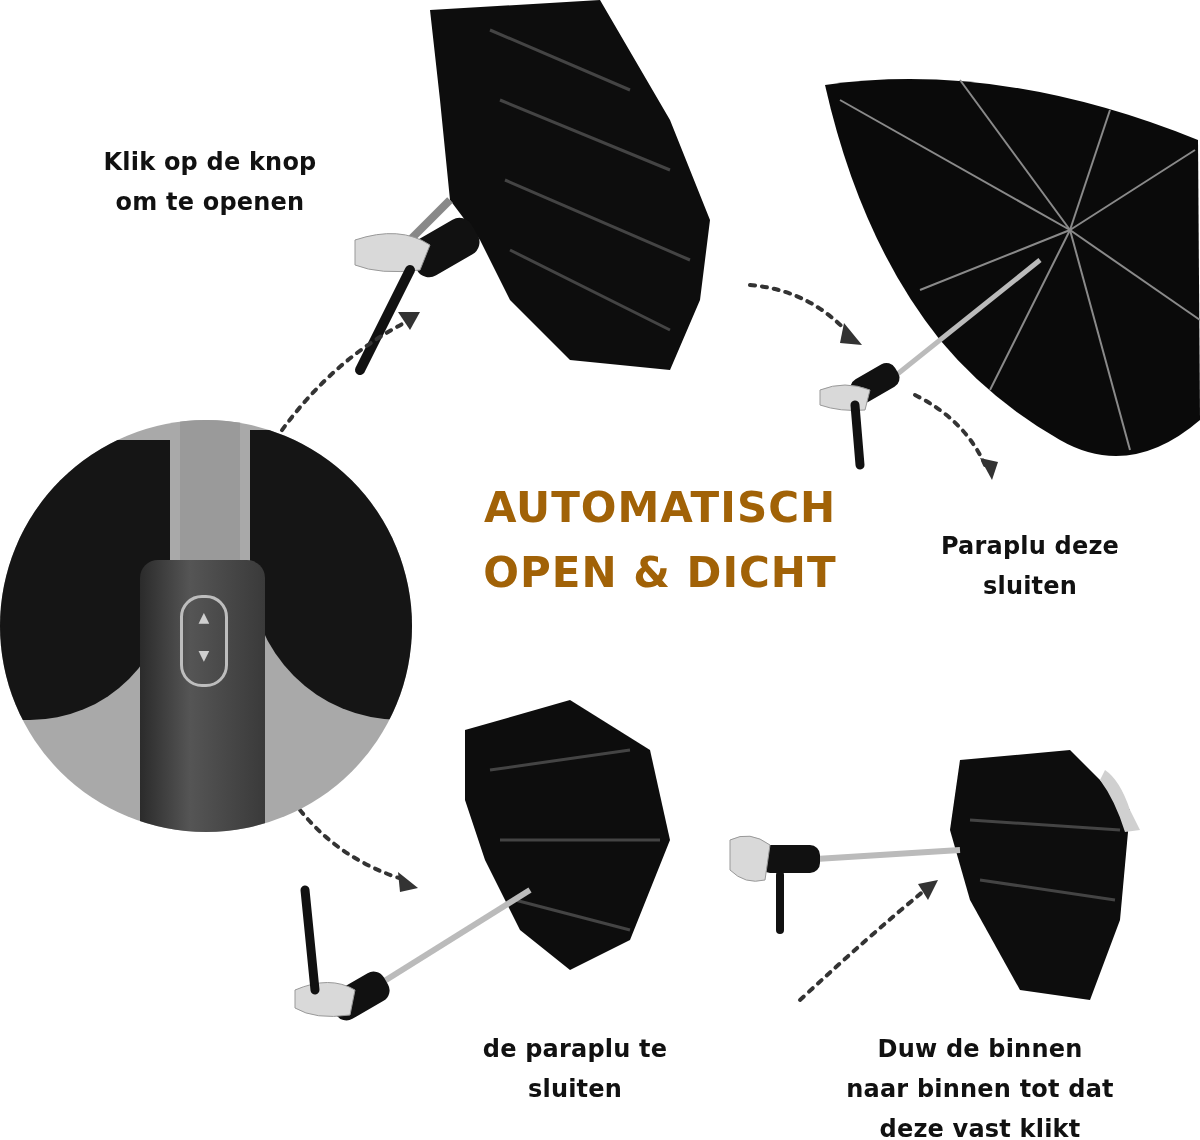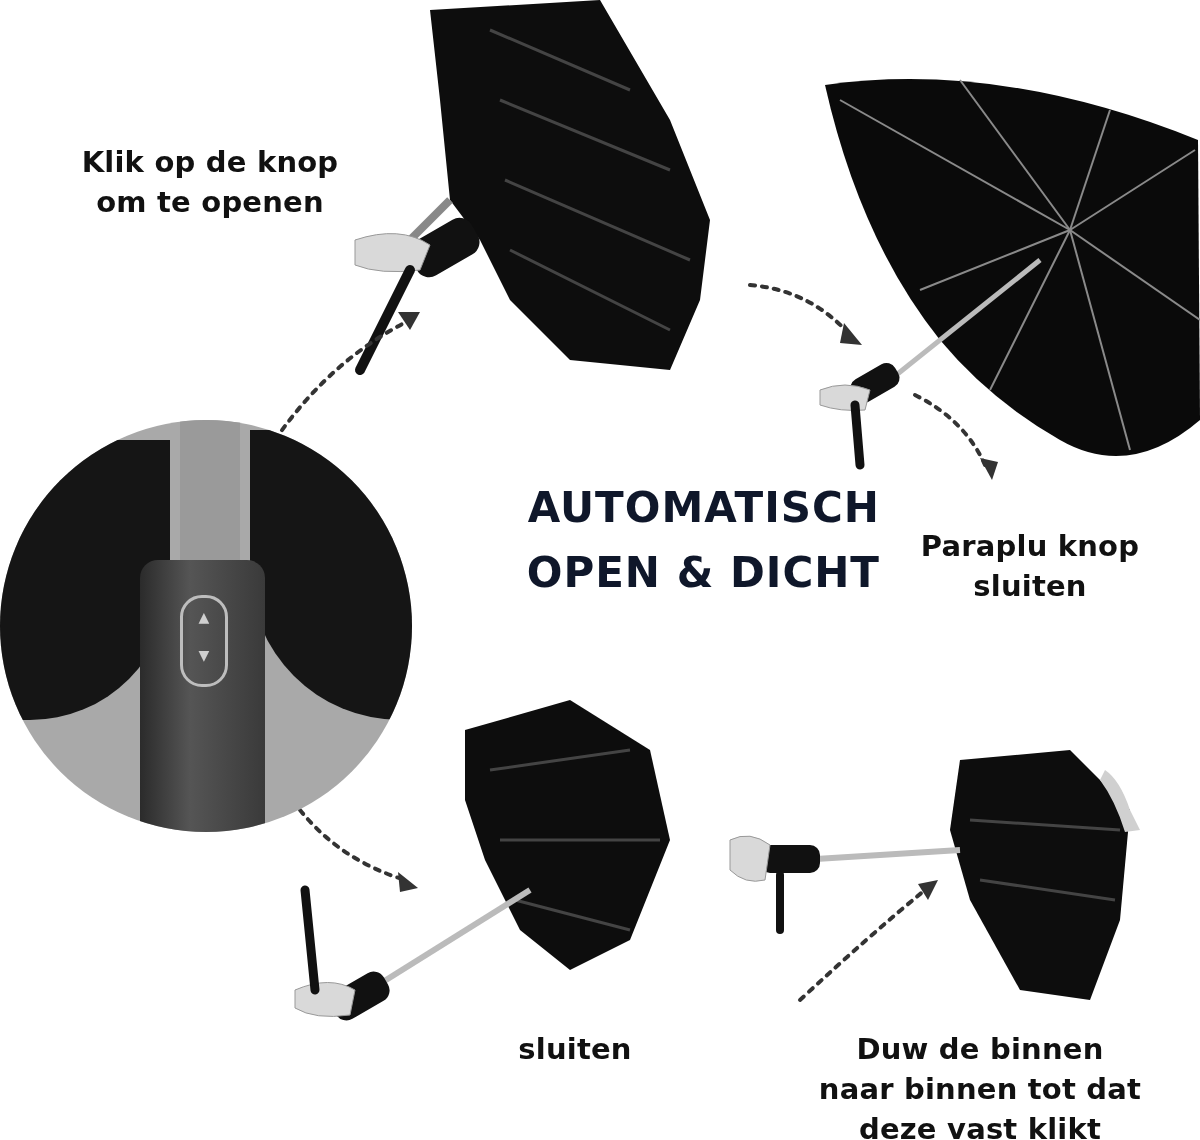--- a/index.html
+++ b/index.html
@@ -3,25 +3,25 @@
 <meta charset="utf-8">
 <style>
   html, body { margin: 0; padding: 0; }
   body {
     width: 1200px; height: 1140px; background: #ffffff; position: relative; overflow: hidden;
     font-family: "DejaVu Sans", "Liberation Sans", sans-serif;
   }
   .abs { position: absolute; }
   .label {
     position: absolute; color: #111; font-weight: bold; text-align: center;
-    font-size: 29px; line-height: 40px; letter-spacing: 0.2px;
+    font-size: 24px; line-height: 40px; letter-spacing: 0.2px;
   }
   .headline {
-    position: absolute; left: 440px; top: 475px; width: 440px; text-align: right;
-    font-size: 42px; line-height: 65px; font-weight: bold; color: #0f172a; letter-spacing: 1px;
+    position: absolute; left: 440px; top: 475px; width: 440px; text-align: center;
+    font-size: 42px; line-height: 65px; font-weight: bold; color: #a16207; letter-spacing: 1px;
   }
   svg { position: absolute; overflow: visible; }
 </style>
 </head>
 <body>
 
 <div class="label" style="left:60px; top:142px; width:300px;">
   <div>Klik op de knop</div>
   <div>om te openen</div>
 </div>
@@ -81,21 +81,21 @@
     </div>
   </div>
 </div>
 
 <div class="headline">
   <div>AUTOMATISCH</div>
   <div>OPEN &amp; DICHT</div>
 </div>
 
 <div class="label" style="left:900px; top:526px; width:260px;">
-  <div>Paraplu knop</div>
+  <div>Paraplu deze</div>
   <div>sluiten</div>
 </div>
 
 <svg style="left:270px; top:690px;" width="440" height="340" viewBox="0 0 440 340">
   <path d="M195 40 L300 10 L380 60 L400 150 L360 250 L300 280 L250 240 L215 170 L195 110 Z" fill="#0d0d0d"></path>
   <path d="M220 80 L360 60 M230 150 L390 150 M245 210 L360 240" stroke="#444" stroke-width="3" fill="none"></path>
   <path d="M260 200 L100 300" stroke="#bbb" stroke-width="6"></path>
   <rect x="60" y="290" width="60" height="32" rx="12" fill="#111" transform="rotate(-30 90 306)"></rect>
   <path d="M25 300 Q60 285 85 300 L80 325 Q45 330 25 318 Z" fill="#d9d9d9" stroke="#999"></path>
   <path d="M35 200 L45 300" stroke="#111" stroke-width="9" stroke-linecap="round"></path>
@@ -105,20 +105,21 @@
   <path d="M240 40 L350 30 L410 90 L400 200 L370 280 L300 270 L250 180 L230 110 Z" fill="#0d0d0d"></path>
   <path d="M250 100 L400 110 M260 160 L395 180" stroke="#444" stroke-width="3" fill="none"></path>
   <path d="M80 140 L240 130" stroke="#bbb" stroke-width="6"></path>
   <rect x="40" y="125" width="60" height="28" rx="10" fill="#111"></rect>
   <path d="M10 120 Q30 110 50 125 L45 160 Q25 165 10 150 Z" fill="#d9d9d9" stroke="#999"></path>
   <path d="M60 155 L60 210" stroke="#111" stroke-width="8" stroke-linecap="round"></path>
   <path d="M385 50 Q400 60 410 90 L420 110 L405 112 Q395 80 380 60 Z" fill="#d0d0d0"></path>
 </svg>
 
 <div class="label" style="left:410px; top:1029px; width:330px;">
+  <div>de paraplu te</div>
   <div>sluiten</div>
 </div>
 
 <div class="label" style="left:800px; top:1029px; width:360px;">
   <div>Duw de binnen</div>
   <div>naar binnen tot dat</div>
   <div>deze vast klikt</div>
 </div>
 
 </body></html>

